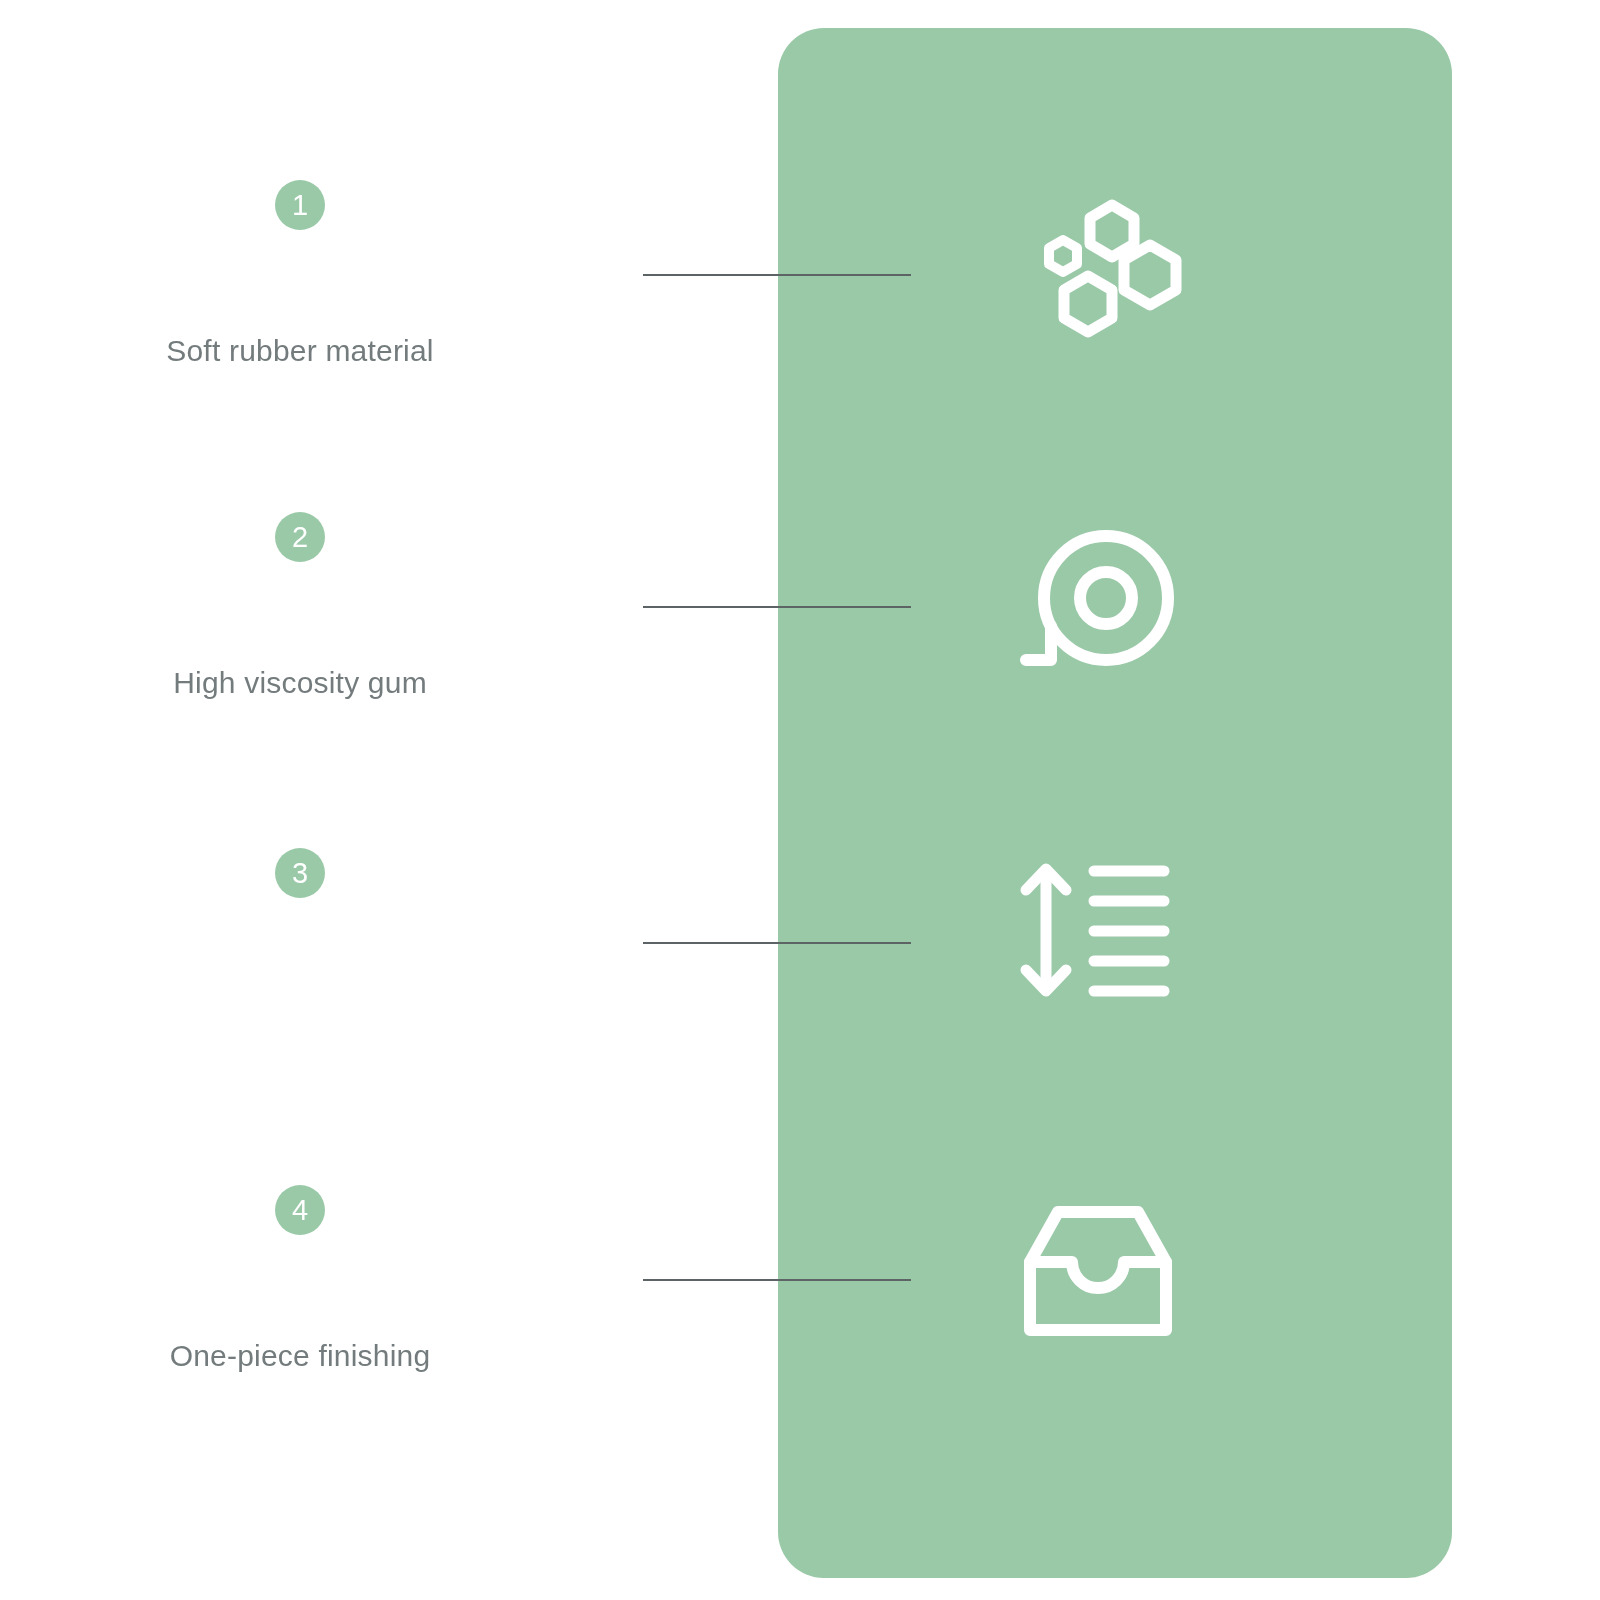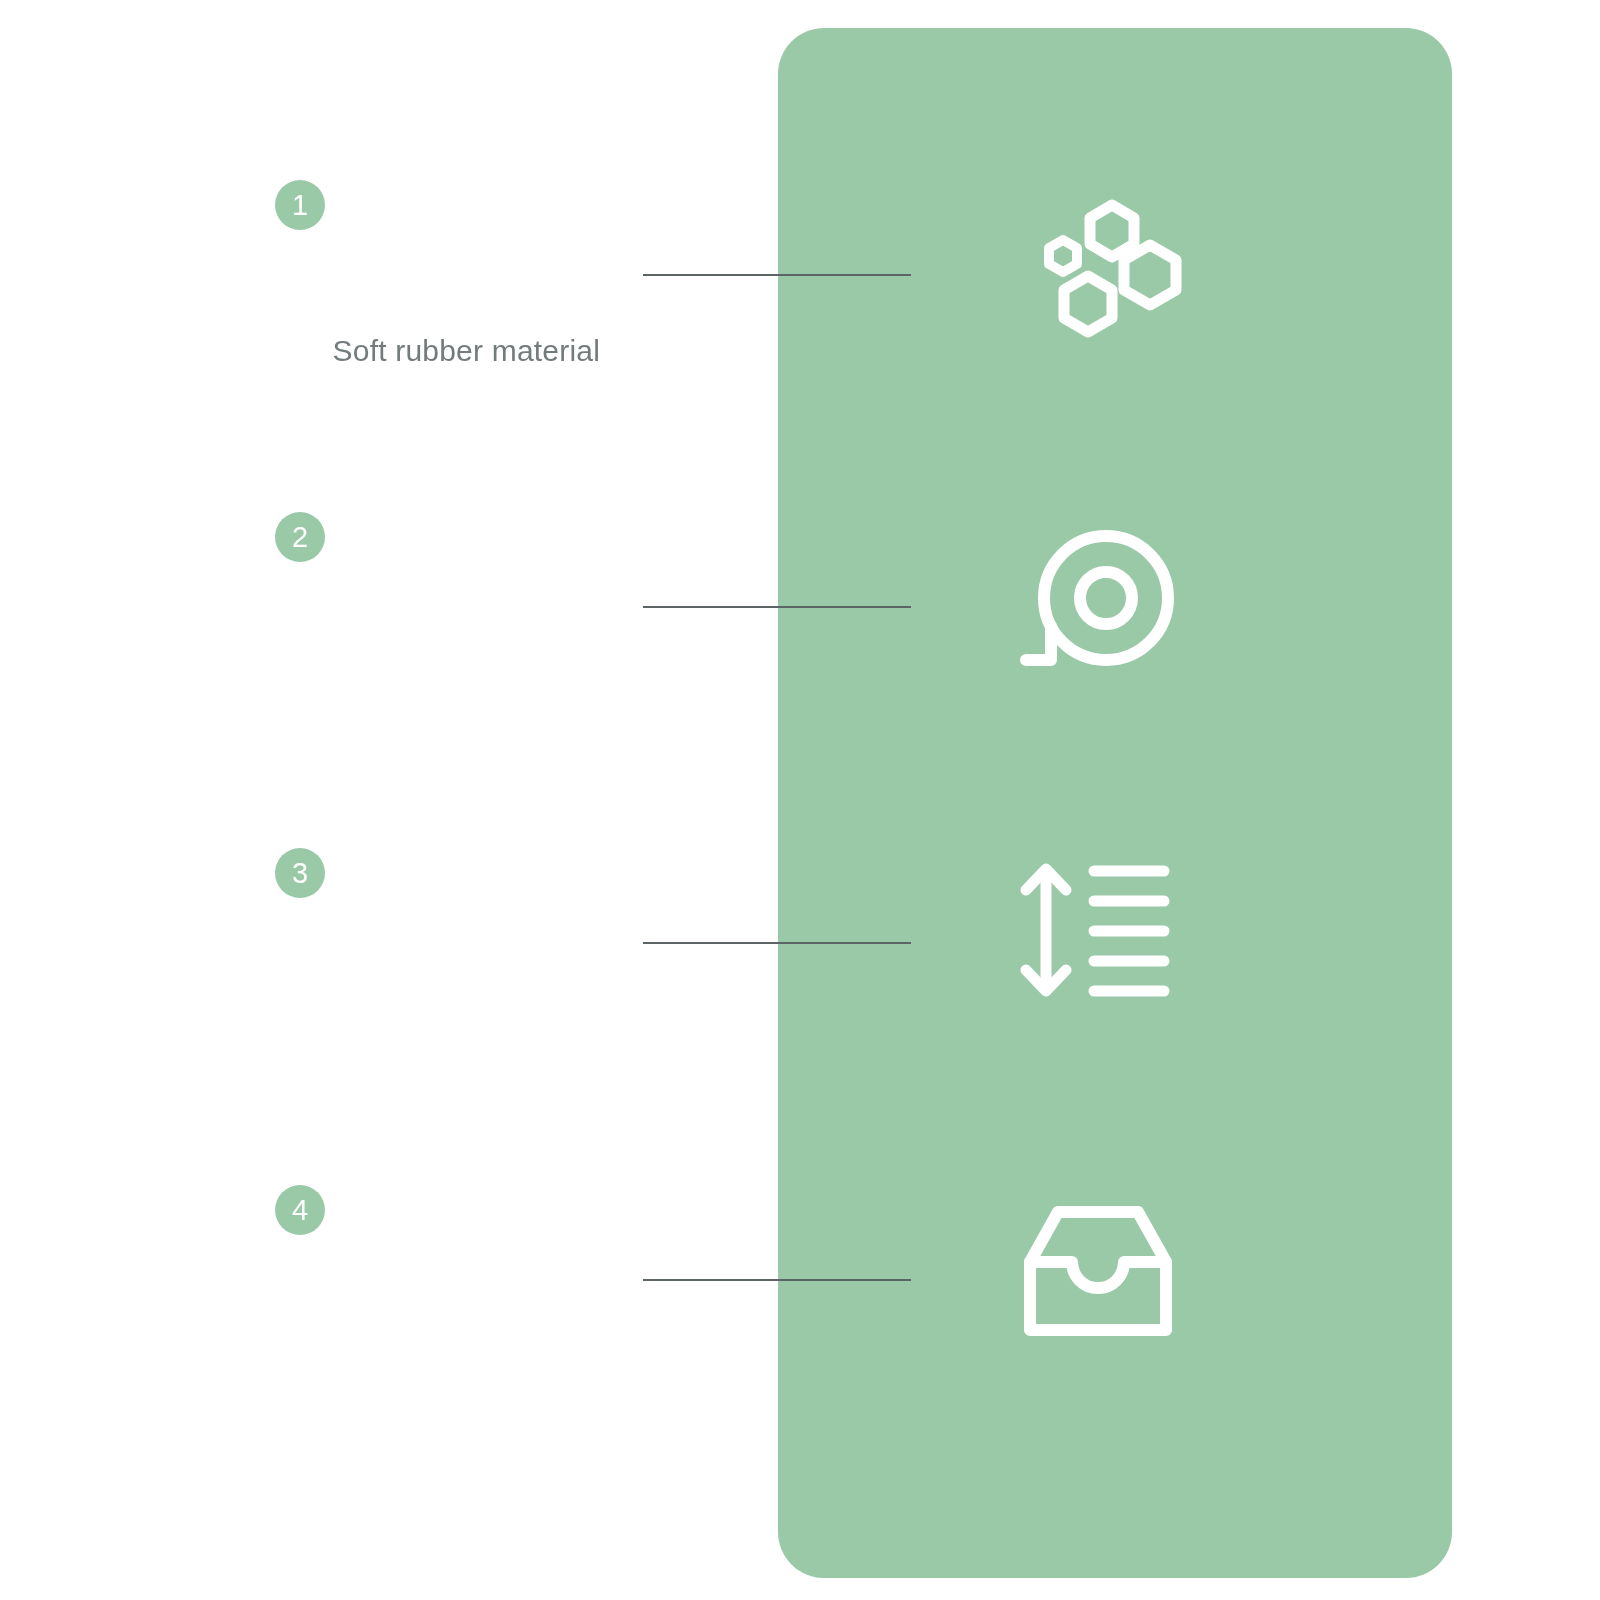--- a/index.html
+++ b/index.html
@@ -67,21 +67,20 @@
     font-weight: 400;
     letter-spacing: 0px;
   }
 
   .feature-label {
     margin-top: 104px;
     font-size: 30px;
     color: #737b7d;
     letter-spacing: 0.2px;
     white-space: nowrap;
-    text-align: right;
   }
 
   
   .icon-slot {
     position: absolute;
     left: 1008px;
     width: 180px;
     height: 180px;
   }
   .icon-slot.i1 { top: 178px; }
@@ -102,28 +101,30 @@
   <div class="connector c3"></div>
   <div class="connector c4"></div>
 
   <div class="feature f1">
     <div class="badge">1</div>
     <div class="feature-label">Soft rubber material</div>
   </div>
 
   <div class="feature f2">
     <div class="badge">2</div>
+    <div class="feature-label">High viscosity gum</div>
   </div>
 
   <div class="feature f3">
     <div class="badge">3</div>
   </div>
 
   <div class="feature f4">
     <div class="badge">4</div>
+    <div class="feature-label">One-piece finishing</div>
   </div>
 
   <div class="icon-slot i1">
     <svg width="180" height="180" viewBox="0 0 180 180" fill="none" stroke="#ffffff" stroke-width="11" stroke-linejoin="round">
 
       <polygon points="41,70 55,62 69,70 69,86 55,94 41,86" stroke-width="10"></polygon>
 
       <polygon points="82,40 104,27 126,40 126,66 104,79 82,66"></polygon>
 
       <polygon points="116,82 142,67 168,82 168,112 142,127 116,112"></polygon>

